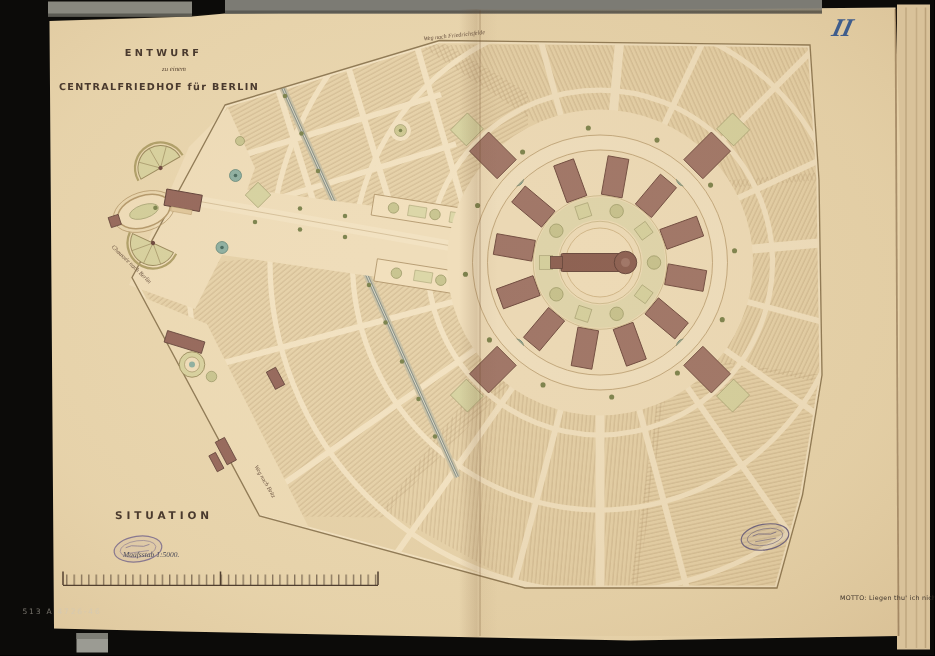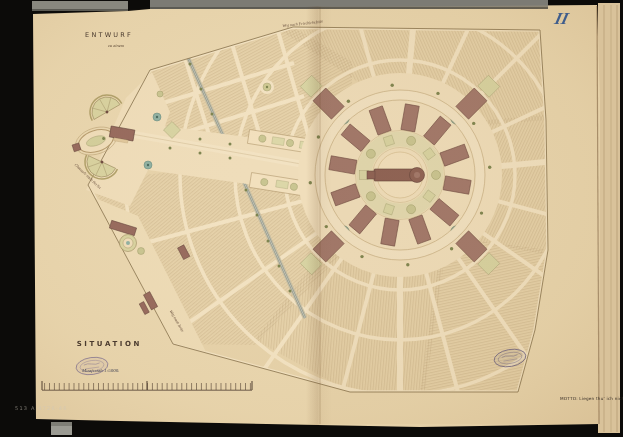--- a/index.html
+++ b/index.html
@@ -1,20 +1,20 @@
 <!DOCTYPE html>
 <html><head>
 <meta charset="utf-8">
 <style>
   html,body{margin:0;padding:0;background:#000;}
   #stage{position:relative;width:623px;height:437px;background:#0c0b09;overflow:hidden;
          font-family:"DejaVu Sans",sans-serif;}
   #stage svg{position:absolute;left:0;top:0;}
   .ov{position:absolute;white-space:nowrap;color:#4a3a2e;}
-  .t1{left:64px;top:31px;width:90px;text-align:center;font-size:6.5px;font-weight:normal;
+  .t1{left:64px;top:31px;width:90px;text-align:center;font-size:6.5px;font-weight:bold;
       letter-spacing:2.2px;}
   .t2{left:76px;top:43px;width:80px;text-align:center;font-size:4.5px;font-style:italic;
       font-family:"Liberation Serif",serif;color:#5a4634;}
   .t3{left:28px;top:54px;width:156px;text-align:center;font-size:6.4px;font-weight:bold;
       letter-spacing:0.9px;}
   .situation{left:58px;top:340px;width:84px;text-align:right;font-size:7px;font-weight:bold;
       letter-spacing:2.6px;}
   .scalelbl{left:82px;top:368px;font-size:5px;font-style:italic;
       font-family:"Liberation Serif",serif;color:#4a4a58;}
   .motto{left:560px;top:396px;font-size:4.2px;color:#3a3028;letter-spacing:0.2px;}
@@ -421,20 +421,21 @@
     <line x1="42" y1="381" x2="42" y2="390" stroke="#4a3a2e" stroke-width="1"></line>
     <line x1="147" y1="381" x2="147" y2="390" stroke="#4a3a2e" stroke-width="1"></line>
     <line x1="252" y1="381" x2="252" y2="390" stroke="#4a3a2e" stroke-width="1"></line>
   </g>
 
   <path d="M33,14 L150,9 L597,5 L600,100 L599,424 L420,427 L120,421 L36,419 Z" fill="url(#ageg)"></path>
 </svg>
 
 <div class="ov t1">ENTWURF</div>
 <div class="ov t2">zu einem</div>
+<div class="ov t3">CENTRALFRIEDHOF für BERLIN</div>
 <div class="ov plate">II</div>
 <div class="ov situation">SITUATION</div>
 <div class="ov scalelbl">Maafsstab 1:5000.</div>
 <div class="ov motto">MOTTO: Liegen thu' ich nicht.</div>
 <div class="ov shelfmark">513 A 4726-46</div>
 <div class="ov roadlbl rl-top">Weg nach Friedrichsfelde</div>
 <div class="ov roadlbl rl-left">Chaussée nach Berlin</div>
 <div class="ov roadlbl rl-bottom">Weg nach Britz</div>
 </div>
 

